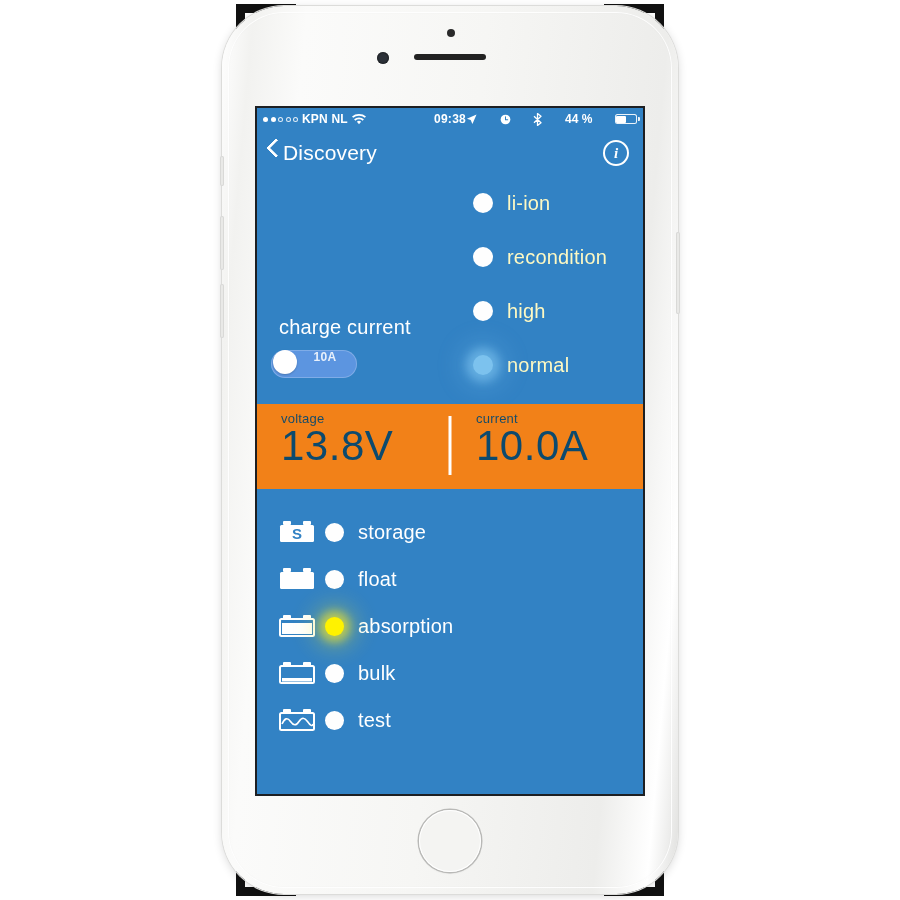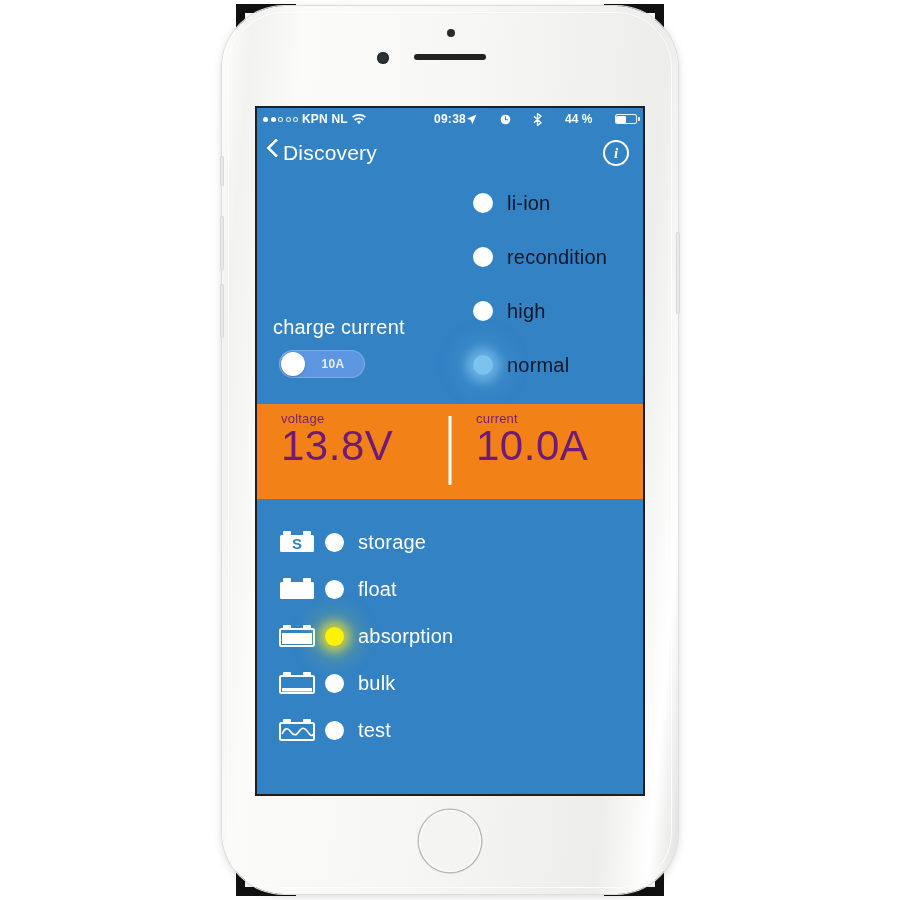--- a/index.html
+++ b/index.html
@@ -125,41 +125,41 @@
   }
   .opts{position:absolute;left:216px;top:0;width:170px;}
   .opt{display:flex;align-items:center;gap:14px;height:54px;cursor:pointer;position:relative;}
   .dot{
     width:20px;height:20px;border-radius:50%;background:#fefefe;flex:0 0 auto;position:relative;
   }
   .opt.active .dot{
     background:#7cc2ee;
     box-shadow:0 0 9px 7px rgba(126,196,240,.55), 0 0 22px 14px rgba(126,196,240,.25);
   }
-  .opt .txt{font-size:20px;font-weight:300;color:#0f172a;letter-spacing:.2px;white-space:nowrap;}
+  .opt .txt{font-size:20px;font-weight:300;color:#fef9c3;letter-spacing:.2px;white-space:nowrap;}
 
   .cc-label{
-    position:absolute;left:16px;top:140px;color:#fff;font-size:20px;font-weight:300;letter-spacing:.2px;
+    position:absolute;left:22px;top:140px;color:#fff;font-size:20px;font-weight:300;letter-spacing:.2px;
   }
   .toggle{
-    position:absolute;left:22px;top:174px;width:86px;height:28px;border-radius:14px;
-    background:#5c95e0;display:flex;align-items:center;cursor:pointer;
+    position:absolute;left:14px;top:174px;width:86px;height:28px;border-radius:14px;
+    background:#5c95e0;display:flex;cursor:pointer;
     box-shadow:inset 0 0 0 1px rgba(255,255,255,.22);
   }
   .toggle .knob{
     width:24px;height:24px;border-radius:50%;background:#fff;margin-left:2px;flex:0 0 auto;
     box-shadow:0 1px 2px rgba(0,0,0,.2);
   }
   .toggle .val{
     flex:1;text-align:center;color:#e8f0fb;font-size:12px;font-weight:bold;letter-spacing:.3px;padding-right:4px;
   }
 
   
   .readout{
-    background:#f28118;height:95px;display:flex;align-items:stretch;color:#701a75;position:relative;
+    background:#f28118;height:85px;display:flex;align-items:stretch;color:#0c4a6e;position:relative;
   }
   .ro-cell{flex:1;padding:7px 0 0 24px;position:relative;}
   .ro-cell.right{padding-left:28px;}
   .ro-k{font-size:13px;font-weight:300;opacity:.95;letter-spacing:.2px;}
   .ro-v{font-size:42px;font-weight:300;line-height:1.05;margin-top:-2px;letter-spacing:.5px;}
   .ro-div{
     position:absolute;left:50%;top:12px;bottom:14px;width:3px;background:#fff;transform:translateX(-50%);
   }
 
   

